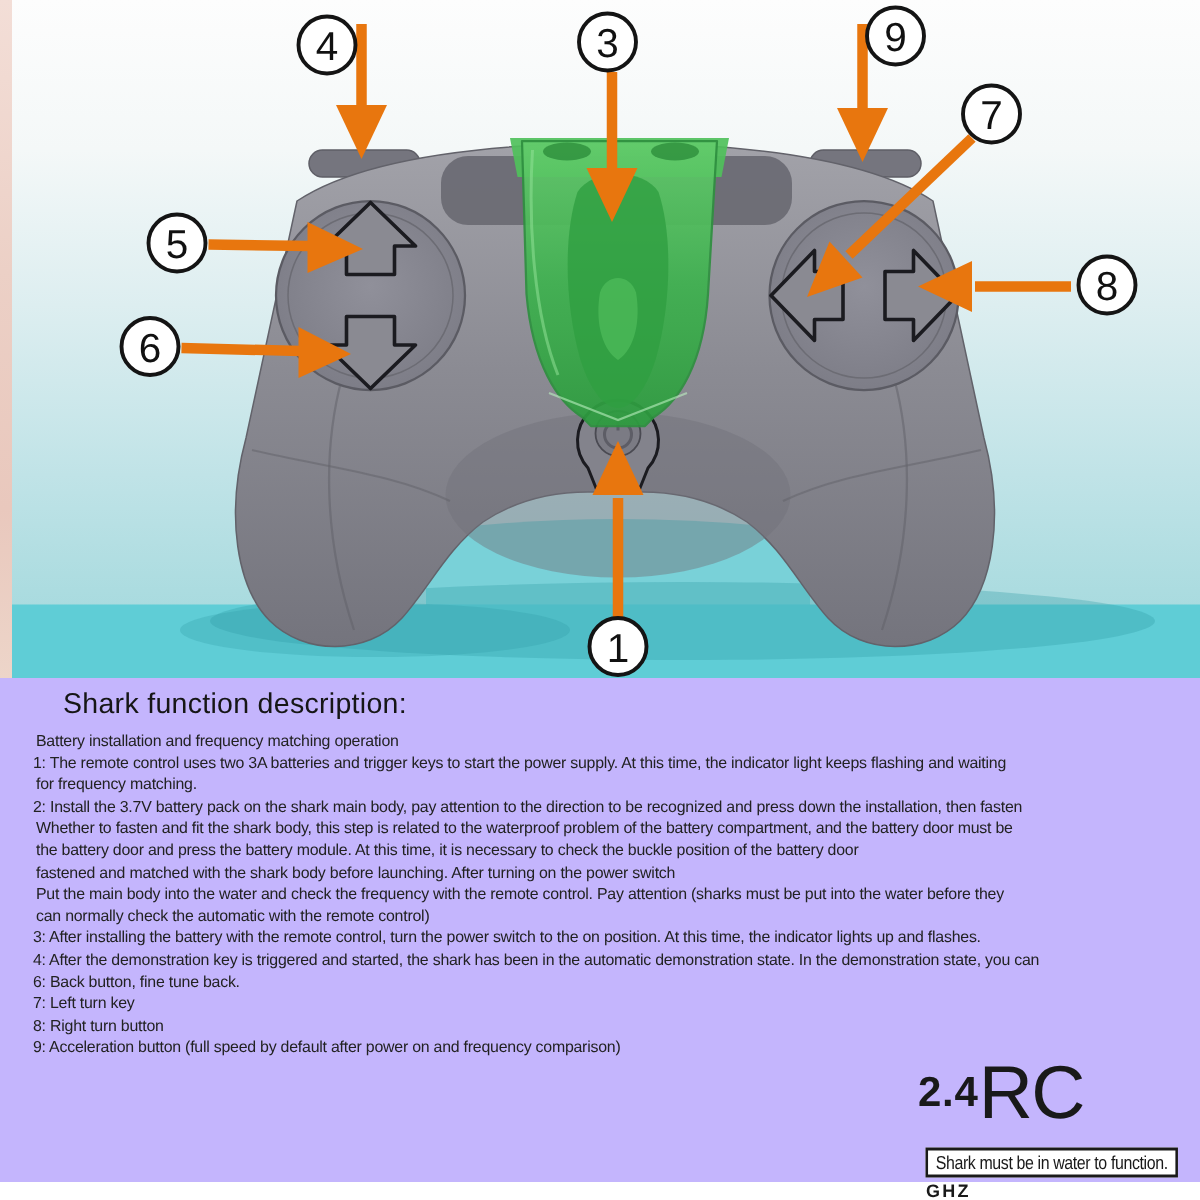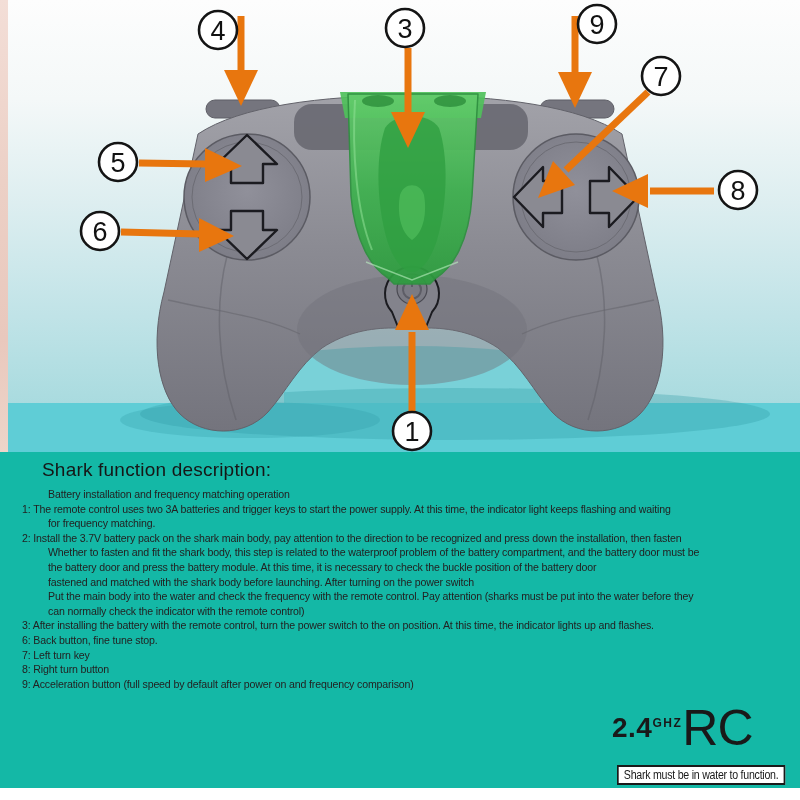--- a/index.html
+++ b/index.html
@@ -15,39 +15,39 @@
     background:linear-gradient(180deg,#fdfdfd 0%,#f4f8f8 22%,#ddeef0 45%,#c0e3e7 70%,#a6dade 92%,#9cd8dd 100%);
   }
   .pink-strip {
     position:absolute; left:0; top:0; width:8px; height:452px;
     background:linear-gradient(180deg,#f3ded7 0%,#ecd0c6 40%,#e9c8bd 75%,#edd5c9 100%);
   }
   .photo svg { position:absolute; left:0; top:0; }
   
   .desc {
     position:absolute; left:0; top:452px; width:800px; height:336px;
-    background:#14b8a6;
+    background:#c4b5fd;
   }
   .desc h1 {
     margin:7px 0 6px 42px; font-size:19px; font-weight:400;
     letter-spacing:0.2px; color:#161616;
   }
   .lines { position:relative; }
   .line {
     white-space:nowrap; overflow:hidden;
     font-size:10.6px; letter-spacing:-0.15px; line-height:14.6px; color:#222;
     padding-left:22px;
   }
-  .line.cont { padding-left:48px; }
+  .line.cont { padding-left:24px; }
   
   .logo {
     position:absolute; left:612px; top:708px;
     display:flex; align-items:flex-start; color:#191919;
   }
-  .freq { display:flex; flex-direction:row; align-items:flex-start; margin-top:9px; }
+  .freq { display:flex; flex-direction:column; align-items:center; margin-top:9px;gap:48px; }
   .freq .f-top { font-size:28px; font-weight:bold; line-height:0.82; letter-spacing:0.5px; }
   .freq .f-bot { font-size:12px; font-weight:bold; line-height:1.05; letter-spacing:1.5px; }
   .rc { font-size:50px; font-weight:normal; line-height:0.82; letter-spacing:-1px; }
   .notice {
     position:absolute; left:617px; top:765px;
     border:2px solid #1a1a1a; padding:1px 6px;
     font-size:12.5px; letter-spacing:-0.3px; white-space:nowrap; color:#191919;
     transform:scaleX(0.85); transform-origin:left center; background:#fff;
   }
 </style>
@@ -225,23 +225,24 @@
     <h1>Shark function description:</h1>
     <div class="lines">
       <div class="line cont">Battery installation and frequency matching operation</div>
       <div class="line">1: The remote control uses two 3A batteries and trigger keys to start the power supply. At this time, the indicator light keeps flashing and waiting</div>
       <div class="line cont">for frequency matching.</div>
       <div class="line">2: Install the 3.7V battery pack on the shark main body, pay attention to the direction to be recognized and press down the installation, then fasten</div>
       <div class="line cont">Whether to fasten and fit the shark body, this step is related to the waterproof problem of the battery compartment, and the battery door must be</div>
       <div class="line cont">the battery door and press the battery module. At this time, it is necessary to check the buckle position of the battery door</div>
       <div class="line cont">fastened and matched with the shark body before launching. After turning on the power switch</div>
       <div class="line cont">Put the main body into the water and check the frequency with the remote control. Pay attention (sharks must be put into the water before they</div>
-      <div class="line cont">can normally check the indicator with the remote control)</div>
+      <div class="line cont">can normally check the automatic with the remote control)</div>
       <div class="line">3: After installing the battery with the remote control, turn the power switch to the on position. At this time, the indicator lights up and flashes.</div>
-      <div class="line">6: Back button, fine tune stop.</div>
+      <div class="line">4: After the demonstration key is triggered and started, the shark has been in the automatic demonstration state. In the demonstration state, you can</div>
+      <div class="line">6: Back button, fine tune back.</div>
       <div class="line">7: Left turn key</div>
       <div class="line">8: Right turn button</div>
       <div class="line">9: Acceleration button (full speed by default after power on and frequency comparison)</div>
     </div>
   </div>
 
   <div class="logo">
     <div class="freq">
       <span class="f-top">2.4</span>
       <span class="f-bot">GHZ</span>

